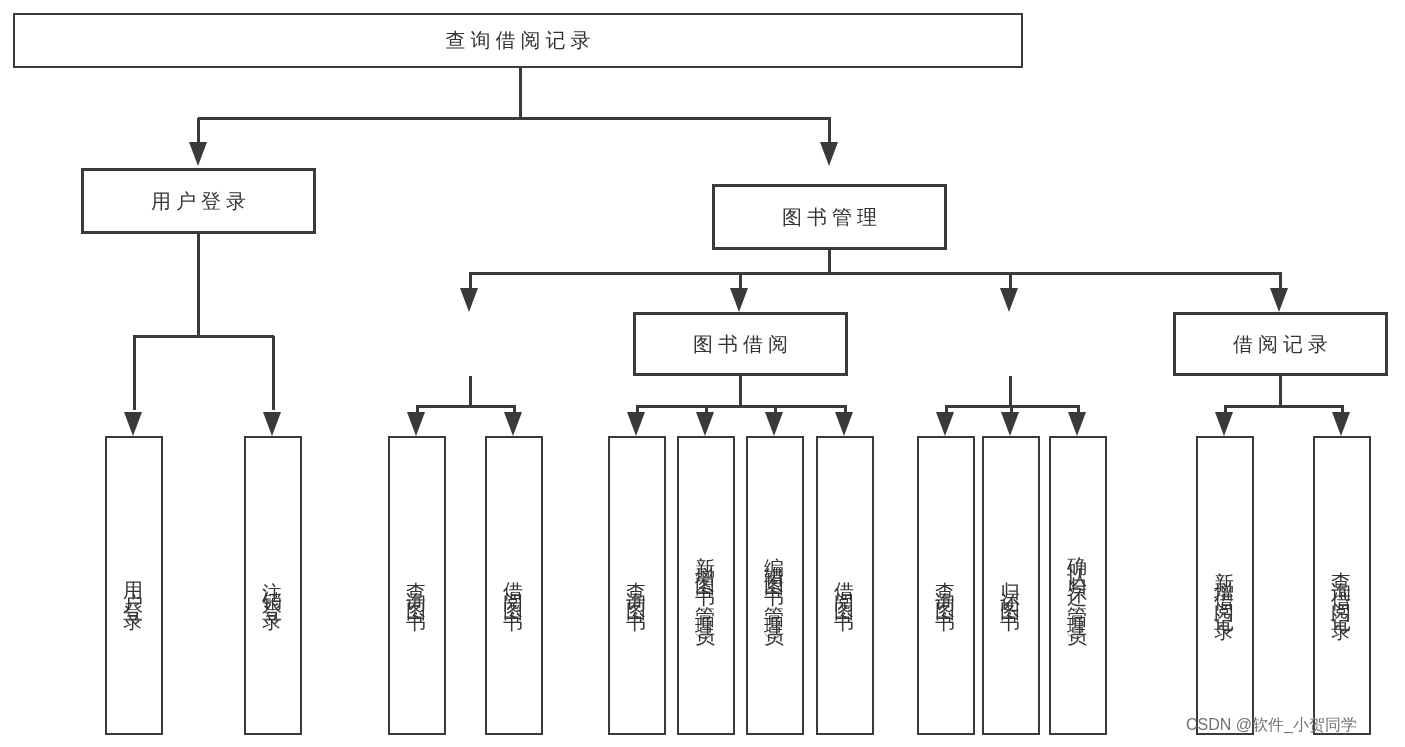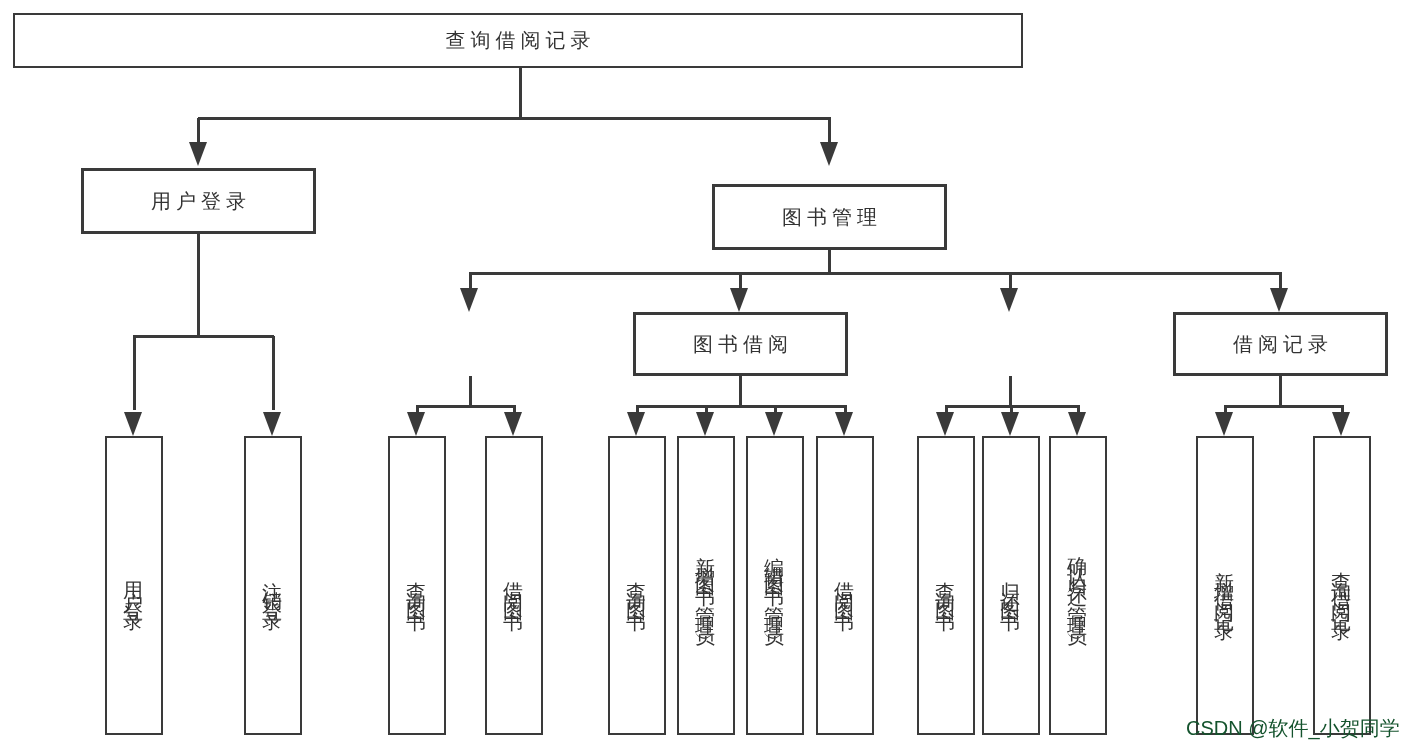--- a/index.html
+++ b/index.html
@@ -25,21 +25,21 @@
   .hline,.vline{position:absolute;background:#3a3a3a;}
   .hline{height:2.5px;}
   .vline{width:2.5px;}
   
   .arr{
     position:absolute;width:0;height:0;
     border-left:9.5px solid transparent;border-right:9.5px solid transparent;
     border-top:24px solid #3a3a3a;
   }
   .wm{
-    position:absolute;left:1186px;top:715px;font-size:20px;color:#14532d;
+    position:absolute;left:1186px;top:715px;font-size:16px;color:#737373;
     white-space:nowrap;z-index:5;text-align:center;
   }
 </style>
 </head>
 <body>
 
 <div class="stage">
 
   <div class="vline" style="left:519px;top:66px;height:52px"></div>
   <div class="hline" style="left:198px;top:117px;width:633px"></div>

